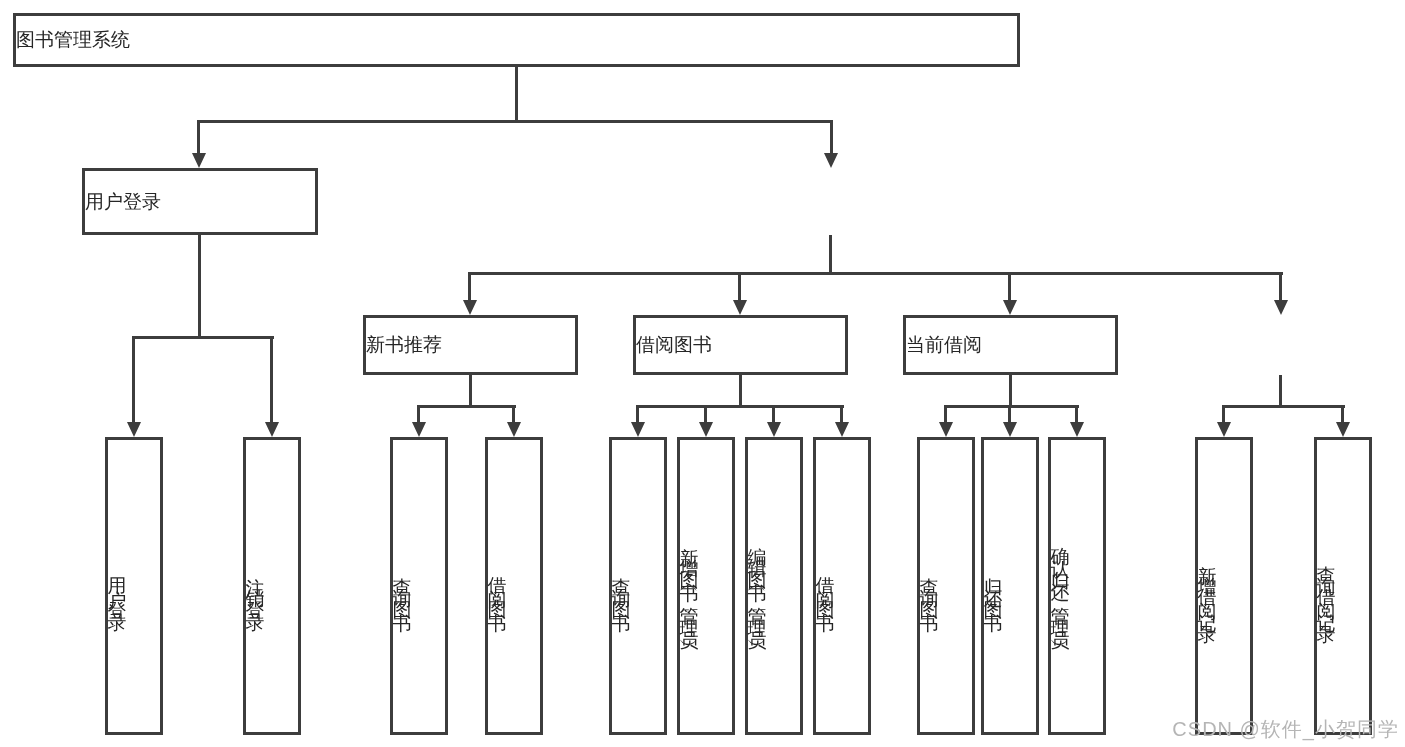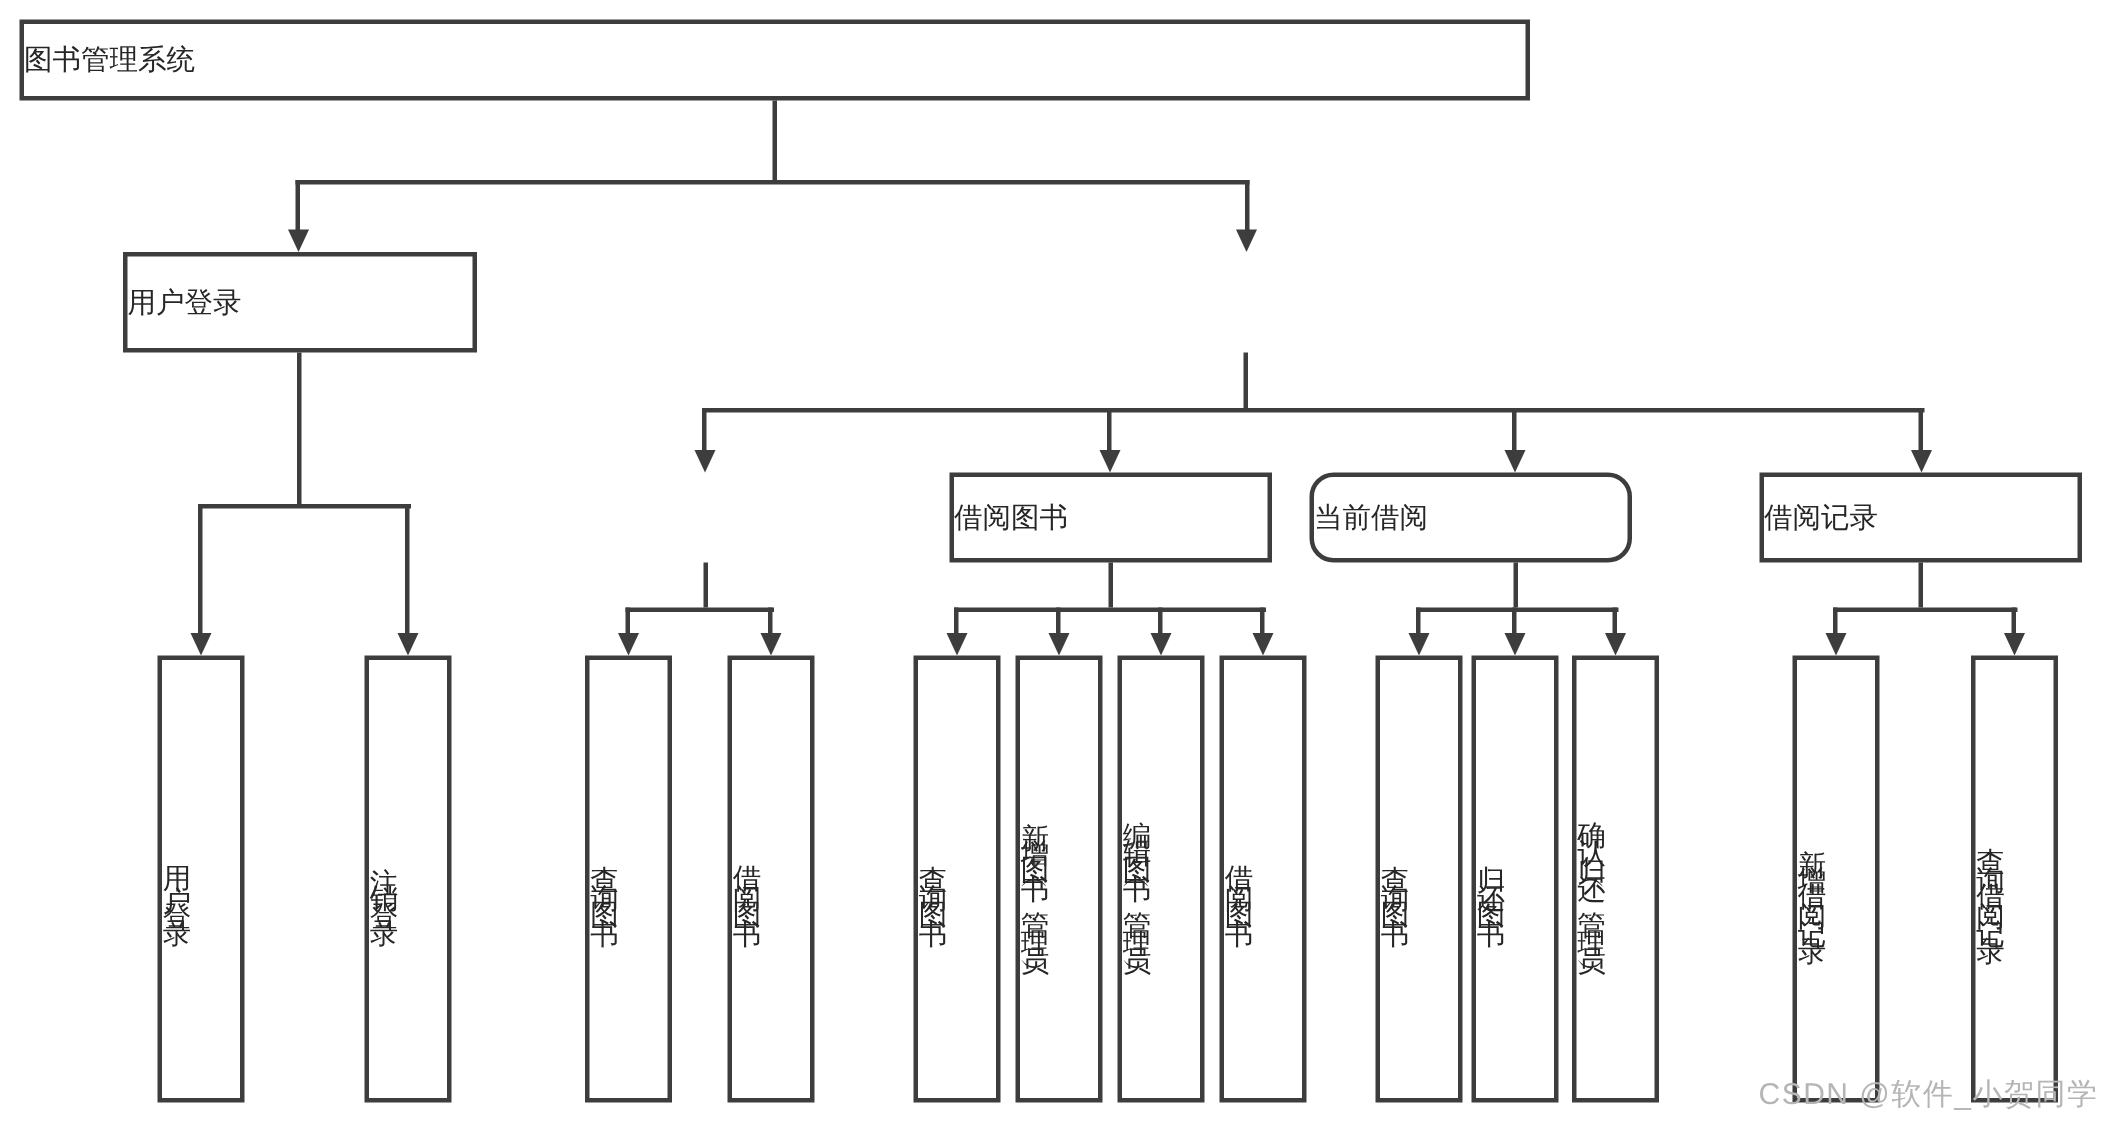--- a/index.html
+++ b/index.html
@@ -92,28 +92,28 @@
   <div class="hline" style="left:468px; top:272px; width:815px;"></div>
   <div class="vline" style="left:468px; top:272px; height:30px;"></div>
   <div class="arrow" style="left:463px; top:300px;"></div>
   <div class="vline" style="left:738px; top:272px; height:30px;"></div>
   <div class="arrow" style="left:733px; top:300px;"></div>
   <div class="vline" style="left:1008px; top:272px; height:30px;"></div>
   <div class="arrow" style="left:1003px; top:300px;"></div>
   <div class="vline" style="left:1279px; top:272px; height:30px;"></div>
   <div class="arrow" style="left:1274px; top:300px;"></div>
 
+  <div class="box" style="left:363px; top:315px; width:215px; height:60px;">
+    <span>新书推荐</span>
+  </div>
   <div class="box" style="left:633px; top:315px; width:215px; height:60px;">
     <span>借阅图书</span>
   </div>
-  <div class="box" style="left:873px; top:315px; width:215px; height:60px;border-radius:16px;">
+  <div class="box" style="left:903px; top:315px; width:215px; height:60px;">
     <span>当前借阅</span>
-  </div>
-  <div class="box" style="left:1173px; top:315px; width:215px; height:60px;">
-    <span>借阅记录</span>
   </div>
 
   <div class="vline" style="left:469px; top:375px; height:30px;"></div>
   <div class="hline" style="left:417px; top:405px; width:99px;"></div>
   <div class="vline" style="left:417px; top:405px; height:18px;"></div>
   <div class="arrow" style="left:412px; top:422px;"></div>
   <div class="vline" style="left:512px; top:405px; height:18px;"></div>
   <div class="arrow" style="left:507px; top:422px;"></div>
 
   <div class="vline" style="left:739px; top:375px; height:30px;"></div>

